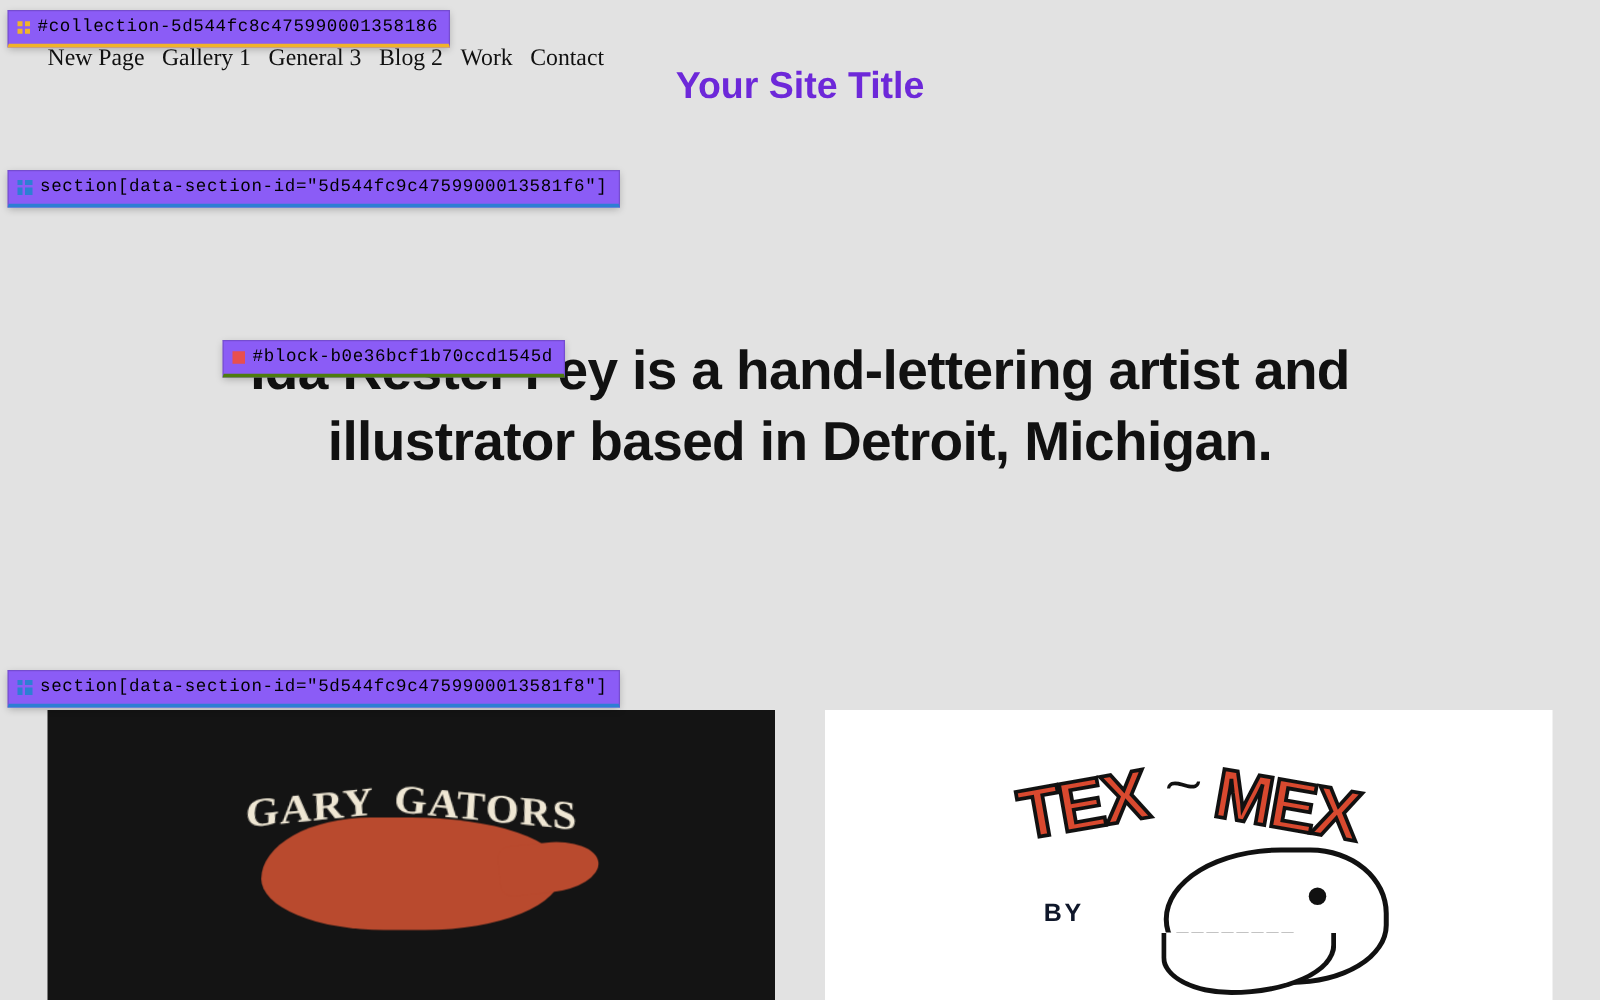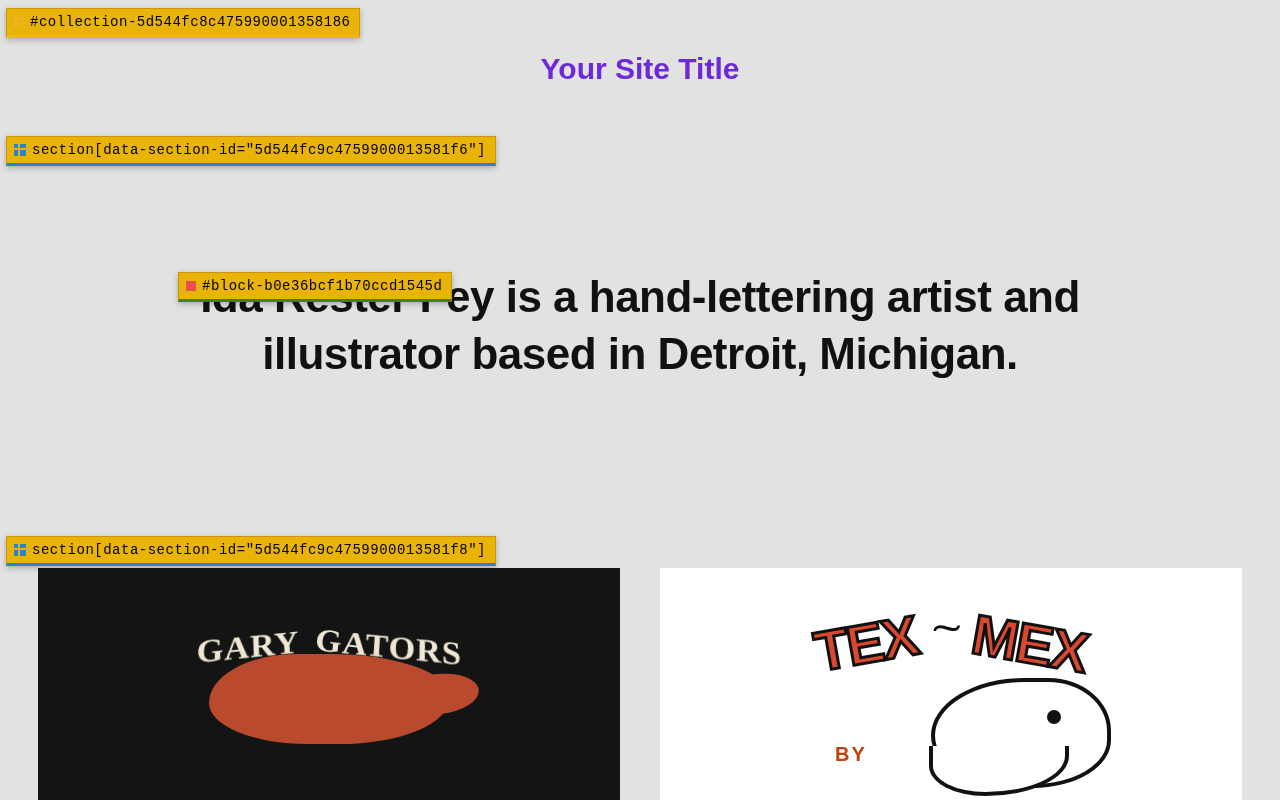--- a/index.html
+++ b/index.html
@@ -8,21 +8,21 @@
   height: 800px;
   background: #e2e2e2;
   font-family: Georgia, 'Times New Roman', serif;
   overflow: hidden;
   position: relative;
 }
 
 
 .inspector-tag {
   position: absolute;
-  background: #eab308;
+  background: #8b5cf6;
   border: 1px solid rgba(0,0,0,0.15);
   box-shadow: 0 2px 6px rgba(0,0,0,0.25);
   font-family: 'Courier New', Consolas, monospace;
   font-size: 14px;
   letter-spacing: 0.5px;
   padding: 5px 9px 5px 7px;
   display: flex;
   align-items: center;
   gap: 6px;
   z-index: 100;
@@ -170,22 +170,22 @@
 .texmex-title .mex {
   color: #d9492f;
   -webkit-text-stroke: 3px #111;
   display: inline-block;
   transform: rotate(10deg) translateY(8px);
 }
 .texmex-sub {
   font-family: Arial Black, Arial, sans-serif;
   font-weight: 900;
   font-size: 20px;
-  color: #c2410c;
-  margin-top: 83px;
+  color: #0f172a;
+  margin-top: 60px;
   margin-left: -200px;
   letter-spacing: 2px;
 }
 .trex {
   position: absolute;
   right: 40px;
   top: 56px;
   width: 220px;
   height: 150px;
 }
@@ -258,20 +258,28 @@
   <span class="section-icon">
       <span></span>
       <span></span>
       <span></span>
       <span></span>
     </span>
   <span>section[data-section-id="5d544fc9c4759900013581f8"]</span>
 </div>
 
 <div class="header">
+  <nav class="nav">
+    <a>New Page</a>
+    <a>Gallery 1</a>
+    <a>General 3</a>
+    <a>Blog 2</a>
+    <a>Work</a>
+    <a>Contact</a>
+  </nav>
   <div class="site-title">Your Site Title</div>
 </div>
 
 <div class="hero">Ida Rester Fey is a hand-lettering artist and illustrator based in Detroit, Michigan.</div>
 
 <div class="gallery">
   <div class="card dark">
     <div class="gators">
       <div class="gators-title">
         <span class="w1">GARY</span>

